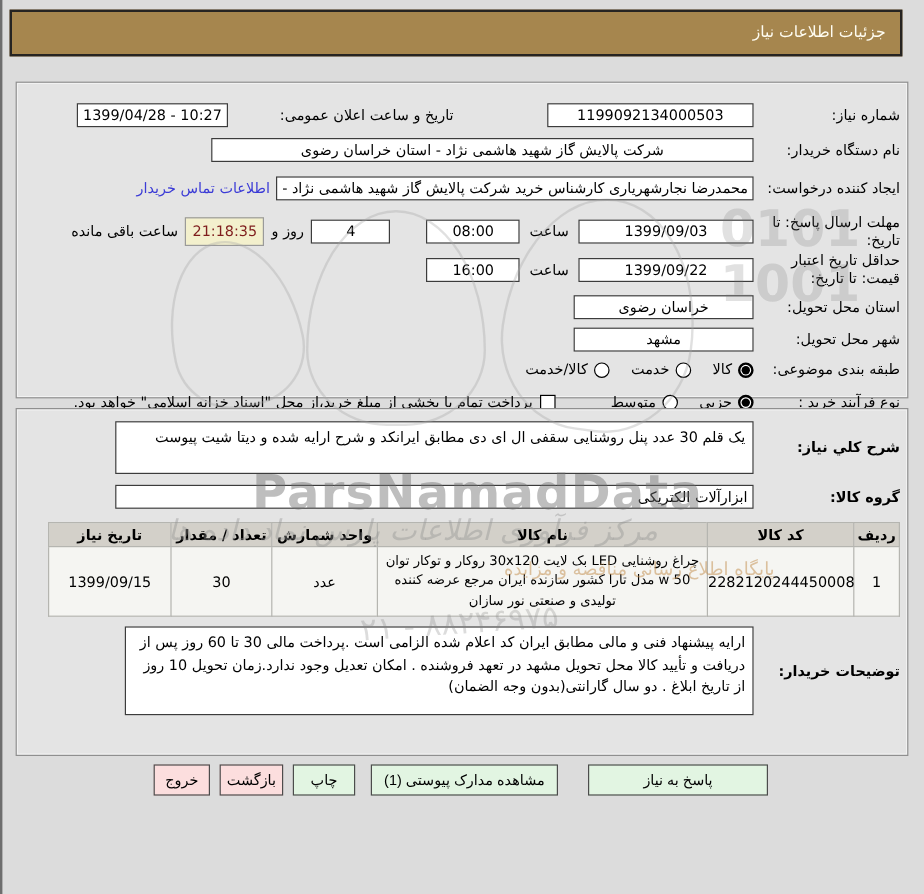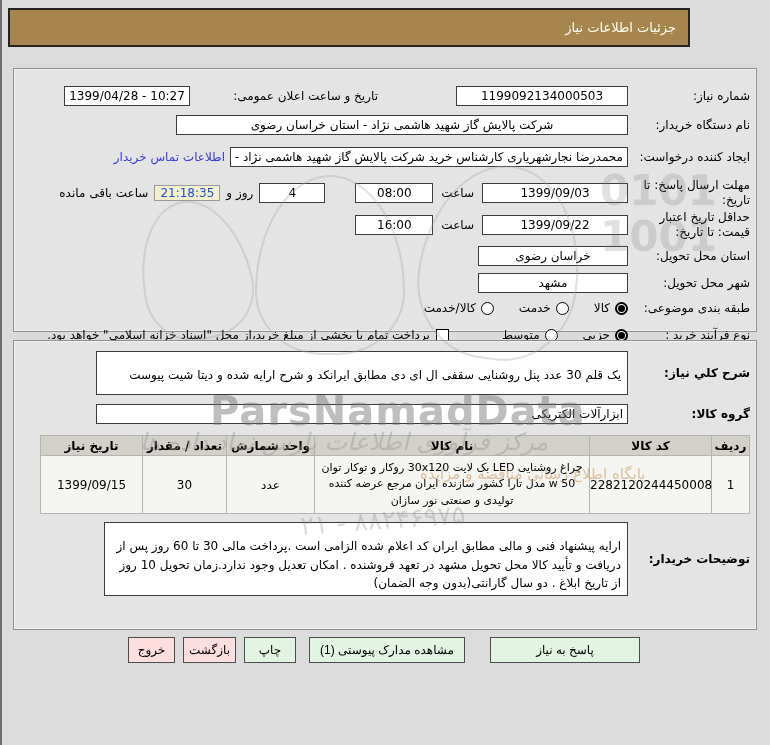--- a/index.html
+++ b/index.html
@@ -9,21 +9,21 @@
     background:#dcdcdc;
     font-family:"DejaVu Sans", sans-serif;
     font-size:12px; color:#000;
     overflow:hidden;
     direction:rtl;
   }
   .left-edge { position:absolute; left:0; top:0; width:2px; height:745px; background:#6e6e6e; }
 
   
   .titlebar {
-    position:absolute; top:8px; left:8px; width:682px; height:39px;
+    position:absolute; top:8px; left:8px; width:744px; height:39px;
     background:#a6864e; border:2px solid #262422;
     color:#fffdf2; display:flex; align-items:center;
     padding:0 12px; font-size:13px;
   }
 
   
   .gbox {
     position:absolute; left:13px; width:744px;
     background:#e4e4e4; border:1px solid #8f8f8f;
     box-shadow: inset 0 0 0 1px #f2f2f2;
@@ -37,43 +37,43 @@
 
   .inp {
     background:#fff; border:1px solid #3c3c3c; height:20px;
     display:flex; align-items:center; font-size:12px; flex:none;
     padding:0 4px; overflow:hidden; white-space:nowrap;
   }
   .inp.c { justify-content:center; }
   .ltr { direction:ltr; }
   .inp-multi {
     background:#fff; border:1px solid #3c3c3c; flex:none;
-    font-size:12px; padding:14px 6px; line-height:1.55; overflow:hidden;
+    font-size:12px; padding:3px 6px; line-height:1.55; overflow:hidden;
   }
 
   .lnk { color:#3b3bd6; margin-right:5px; cursor:pointer; white-space:nowrap; }
 
   .timer {
-    background:#f3f0cd; border:1px solid #9a9a9a; color:#1d4ed8;
-    width:66px; height:16px; display:flex; align-items:center; justify-content:center;
+    background:#f3f0cd; border:1px solid #9a9a9a; color:#7f1d1d;
+    width:66px; height:24px; display:flex; align-items:center; justify-content:center;
     flex:none; direction:ltr;
   }
 
   
   .radio {
     width:13px; height:13px; border:1px solid #000; border-radius:50%;
     background:#fff; flex:none; margin-left:5px; position:relative;
   }
   .radio.sel { border-width:2px; }
   .radio.sel::after {
     content:""; position:absolute; top:1px; left:1px; width:7px; height:7px;
     background:#000; border-radius:50%;
   }
   .chk { width:13px; height:13px; border:1px solid #000; background:#fff; flex:none; margin-left:6px; }
-  .opt-label { margin-left:25px; white-space:nowrap; }
+  .opt-label { margin-left:18px; white-space:nowrap; }
 
   .sec-header { font-weight:bold; padding:0 8px; margin-top:12px; }
 
   
   .tblwrap { margin:10px 6px 0 6px; }
   table { border-collapse:collapse; table-layout:fixed; width:709px; background:#f5f5f2; }
   th, td { border:1px solid #b5b5b0; font-size:12px; text-align:center; vertical-align:middle; }
   th { background:#d3d0c9; font-weight:bold; height:20px; }
   td { height:58px; background:#f5f5f2; }
   td.name { font-size:11px; line-height:1.5; padding:2px 4px; }

